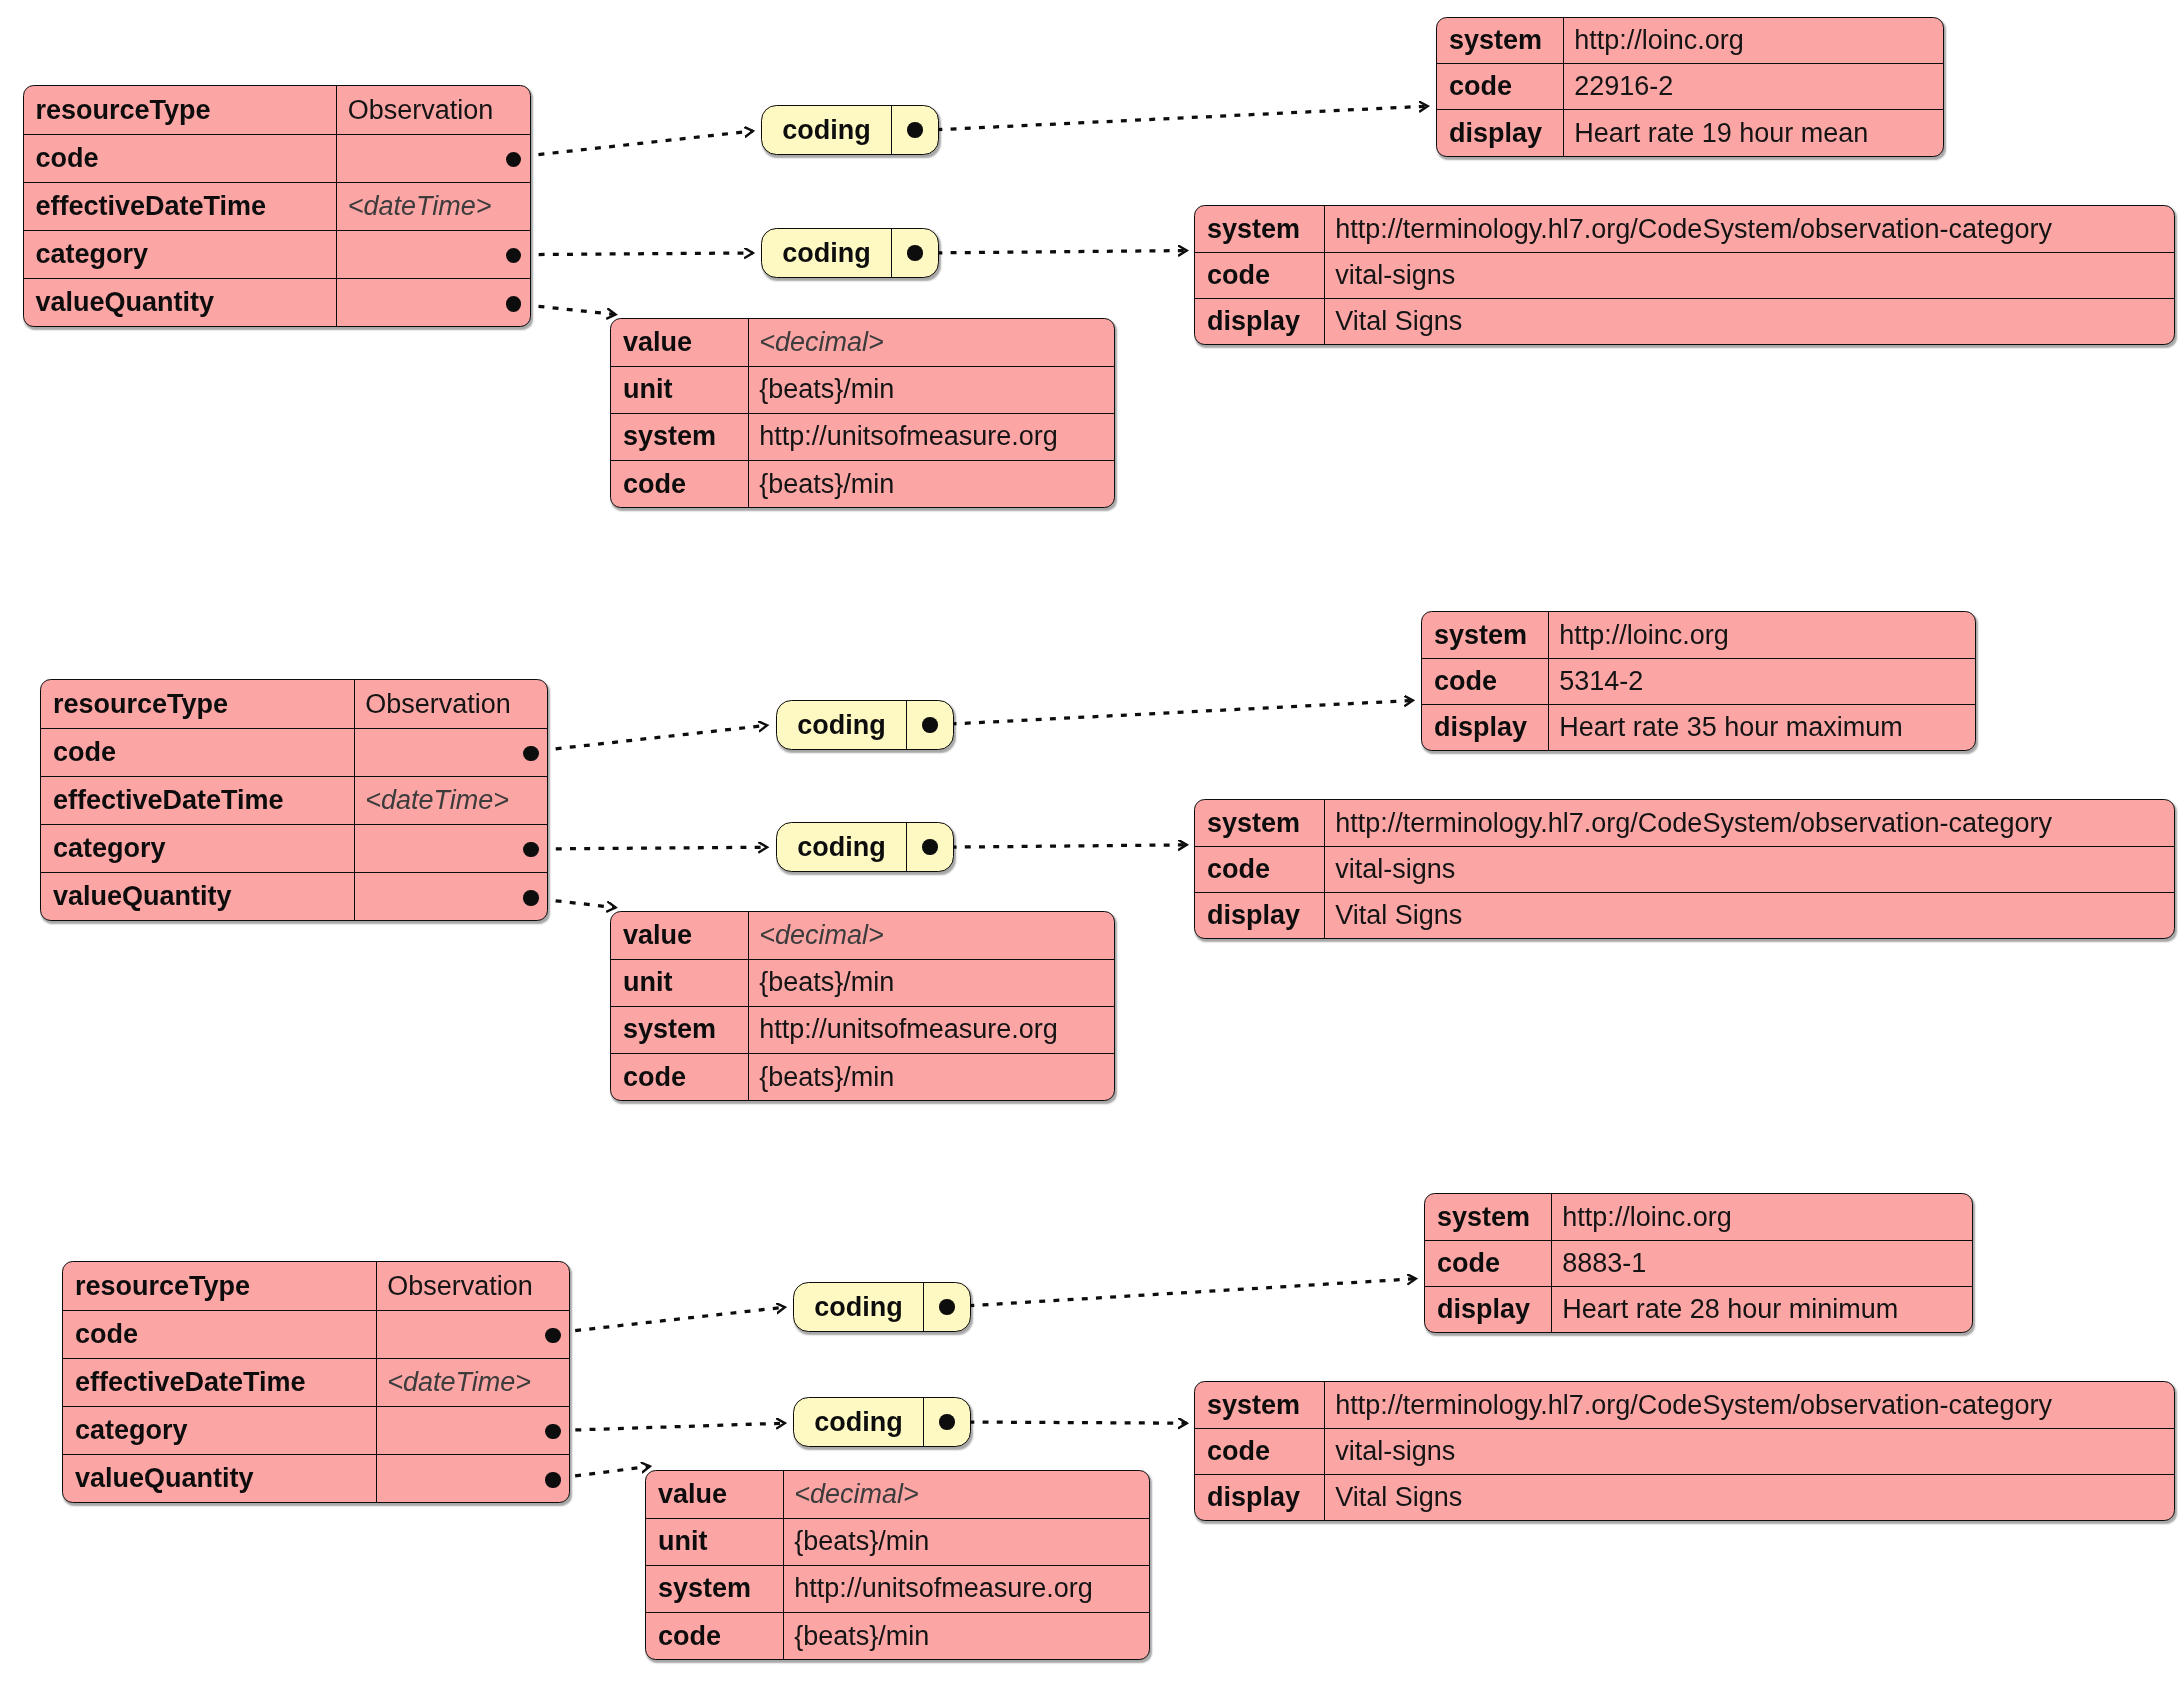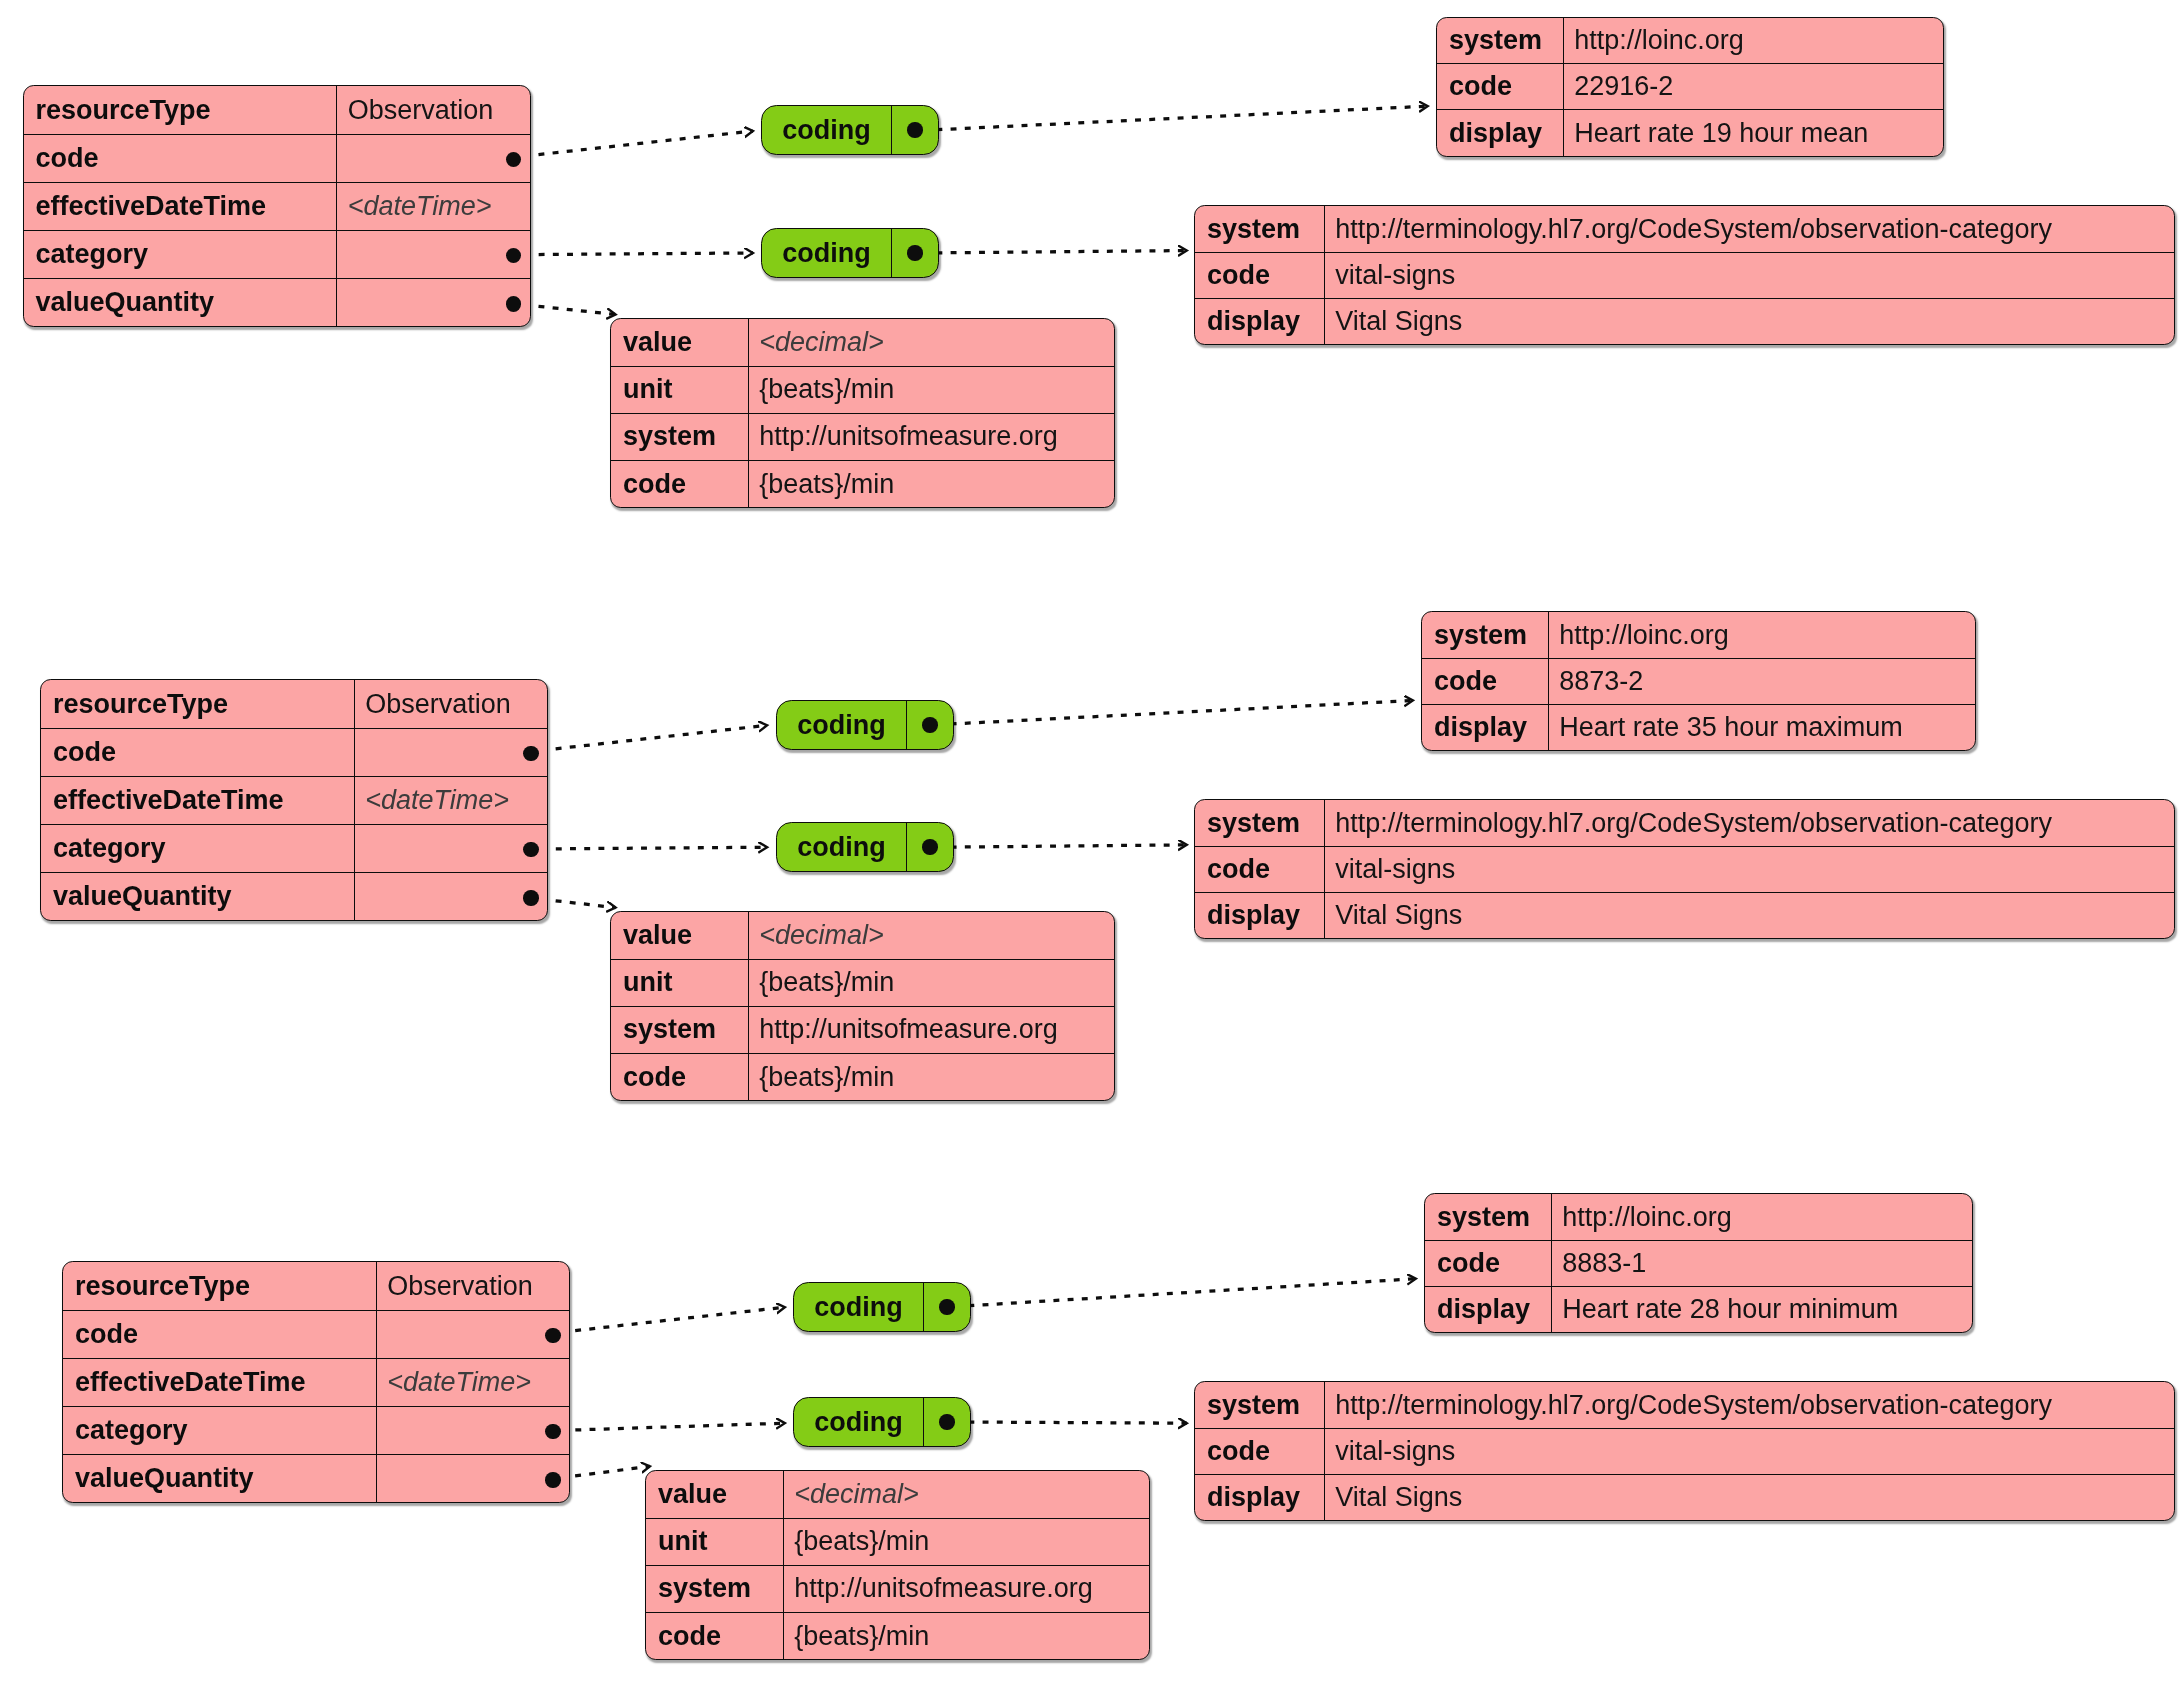--- a/index.html
+++ b/index.html
@@ -19,21 +19,21 @@
   .tbl td.has-bullet { text-align:right; }
   .bullet { display:inline-block; width:15.4px; height:15.4px; border-radius:50%; background:#0d0d0d; vertical-align:middle; }
 
   .t-res table { width:506px; }  .t-res col.ck { width:313px; }  .t-res tr { height:48px; }
   .t-loinc tr { height:46px; }   .t-loinc col.ck { width:126px; }
   .t-loinc.w1 table { width:506px; } .t-loinc.w2 table { width:553px; } .t-loinc.w3 table { width:547px; }
   .t-cat table { width:979px; } .t-cat col.ck { width:129px; }  .t-cat tr { height:46px; }
   .t-vq table { width:503px; }   .t-vq col.ck { width:137px; }   .t-vq tr { height:47px; }
 
   .coding { position:absolute; width:178px; height:50px; border:1.8px solid #0d0d0d; border-radius:15.4px;
-            background:#84cc16; display:flex; align-items:stretch; overflow:hidden;
+            background:#fef9c3; display:flex; align-items:stretch; overflow:hidden;
             box-shadow:1.2px 2.4px 1.8px rgba(0,0,0,0.35); }
   .coding .lbl { flex:1; display:flex; align-items:center; justify-content:center;
                  font-size:27px; font-weight:bold; border-right:1.8px solid #0d0d0d; }
   .coding .bcell { width:46px; display:flex; align-items:center; justify-content:center; }
 </style>
 </head>
 <body>
 
 <div id="canvas">
 
@@ -225,21 +225,21 @@
           <col class="ck">
           <col class="cv">
         </colgroup>
       <tbody>
           <tr>
             <th>system</th>
             <td>http://loinc.org</td>
           </tr>
           <tr>
             <th>code</th>
-            <td>8873-2</td>
+            <td>5314-2</td>
           </tr>
           <tr>
             <th>display</th>
             <td>Heart rate 35 hour maximum</td>
           </tr>
         </tbody>
     </table>
   </div>
   <div class="tbl t-cat" style="left:1194px; top:799px;">
     <table>

